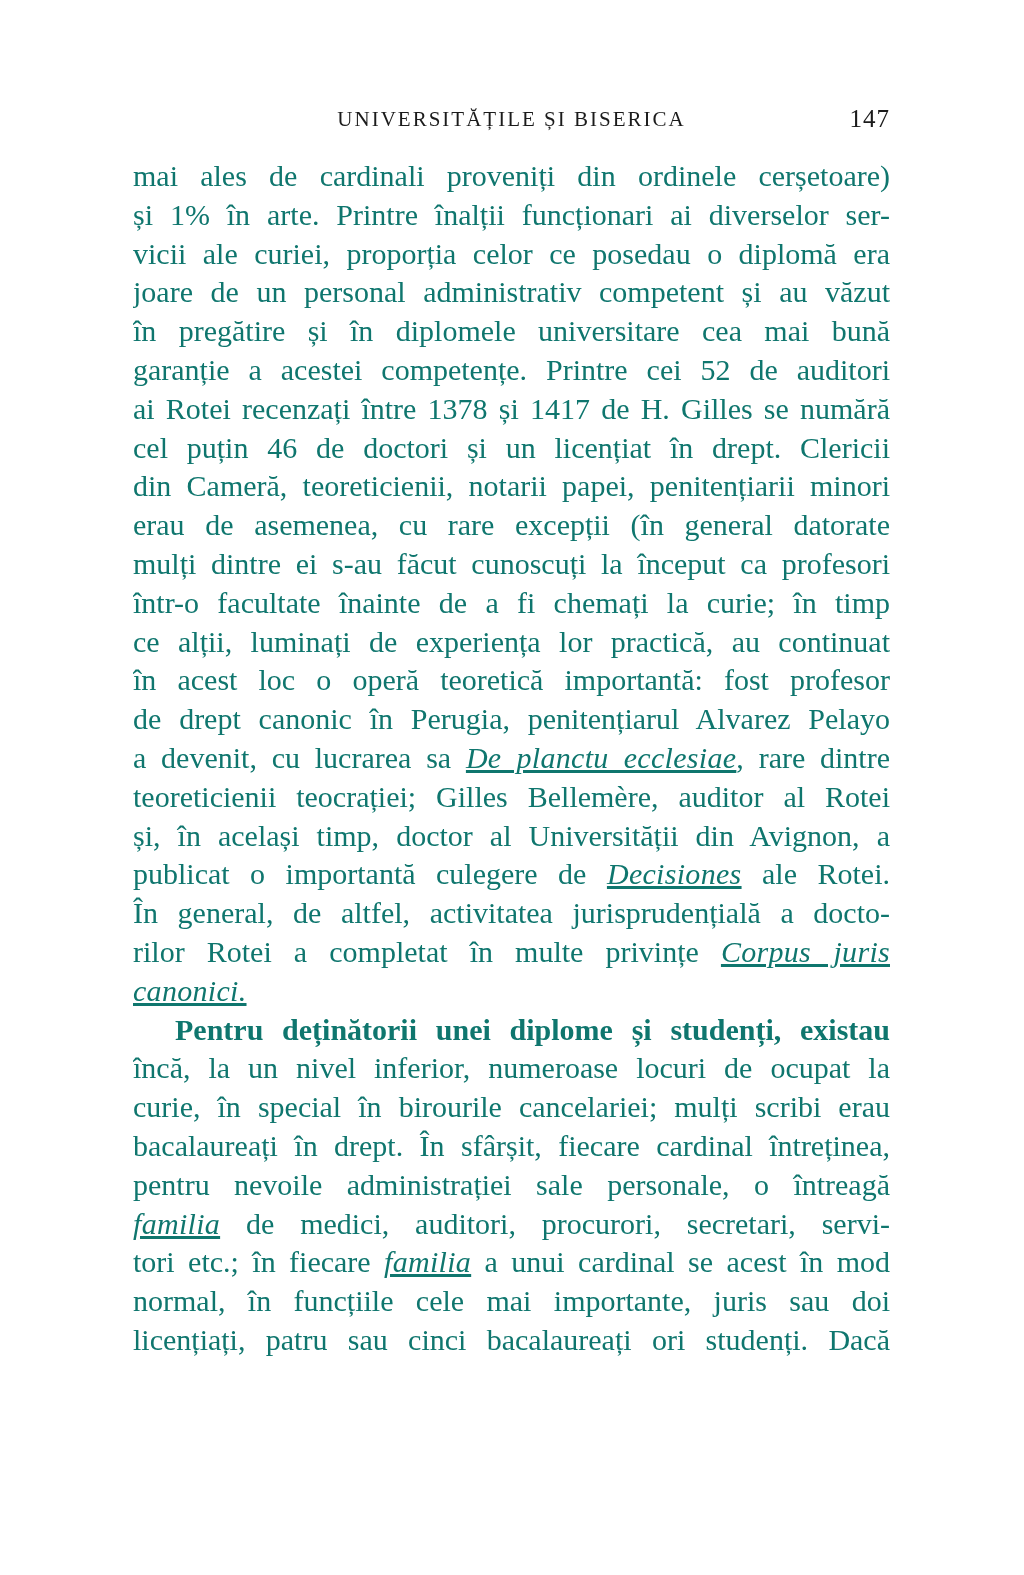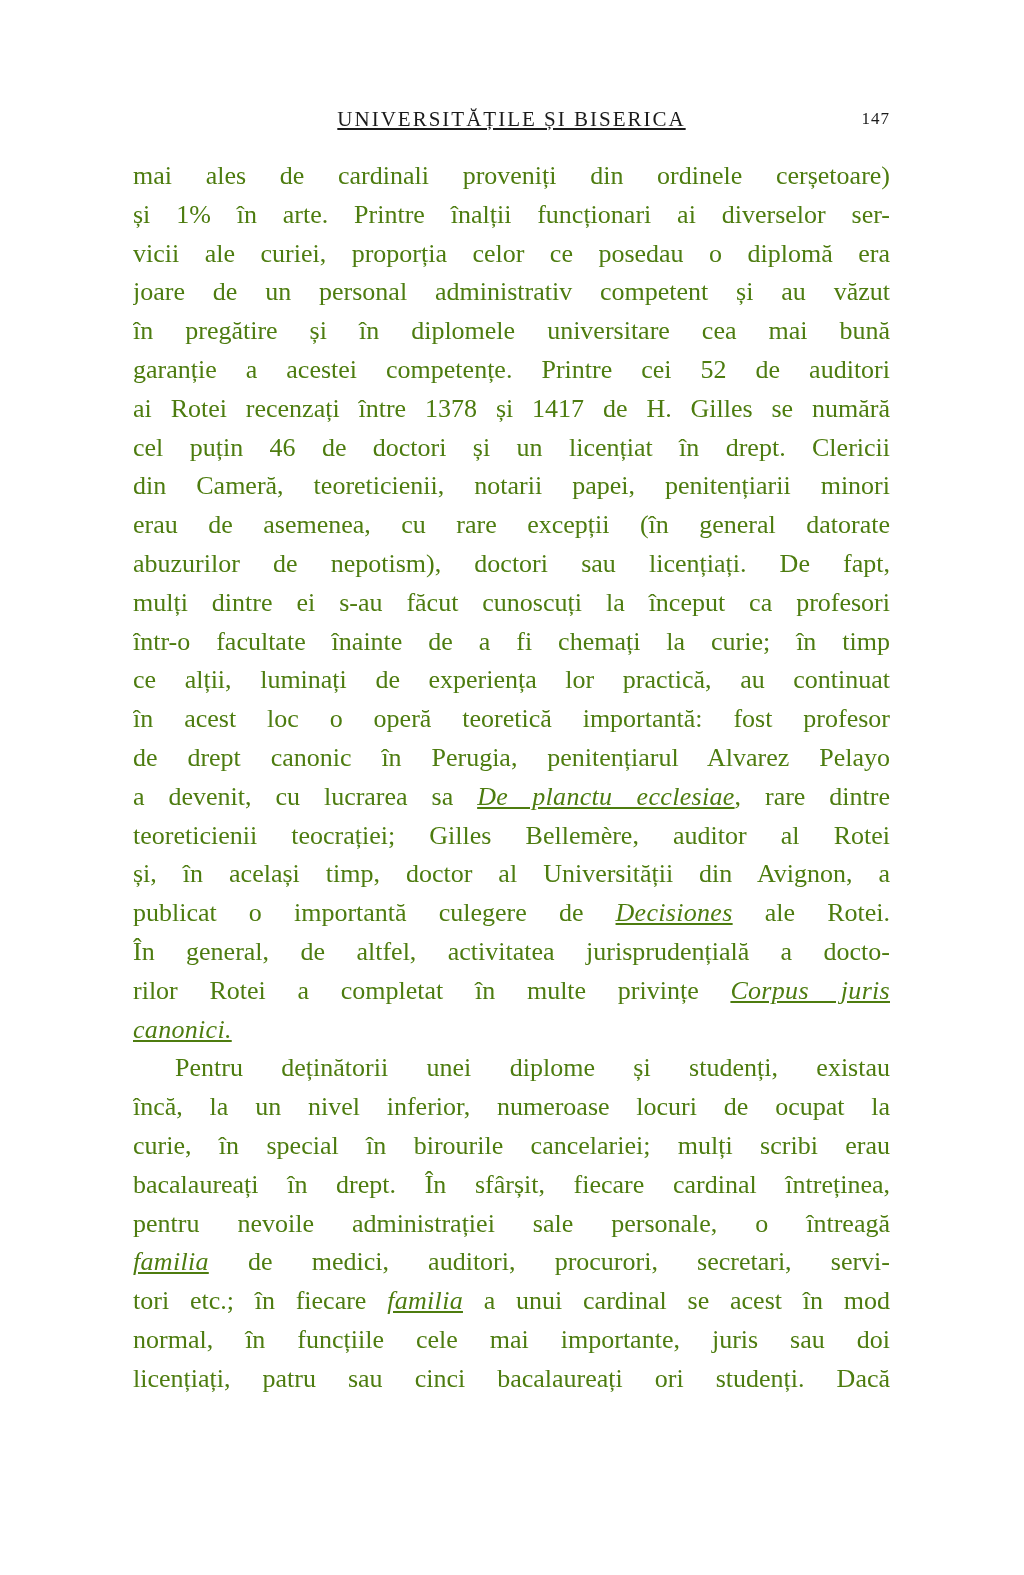--- a/index.html
+++ b/index.html
@@ -22,54 +22,54 @@
     left: 133px;
     width: 757px;
     height: 30px;
   }
   .head-title {
     text-align: center;
     font-size: 21px;
     letter-spacing: 2px;
     line-height: 30px;
     color: #1b1b1b;
-    text-decoration: underline;
   }
   .head-page {
     position: absolute;
     top: 0;
     right: 0;
-    font-size: 17px;
+    font-size: 25px;
     line-height: 30px;
     letter-spacing: 1px;
     color: #1b1b1b;
     margin-left: 24px;
   }
   .body-text {
     position: absolute;
     left: 133px;
     top: 157px;
     width: 757px;
-    font-size: 26px;
+    font-size: 30px;
     line-height: 38.8px;
-    color: #4d7c0f;
+    color: #0f766e;
   }
   .line {
     text-align: justify;
     text-align-last: justify;
     -moz-text-align-last: justify;
     height: 38.8px;
     overflow: hidden;
   }
   .line.left {
     text-align-last: left;
     -moz-text-align-last: left;
   }
   .line.indent {
     text-indent: 42px;
+    font-weight: bold;
   }
   .line em {
     font-style: italic;
     letter-spacing: 0.3px;
     text-decoration: underline;
   }
 </style>
 </head>
 <body>
 
@@ -82,21 +82,20 @@
       <div class="line"><span>mai ales de cardinali proveniți din ordinele cerșetoare)</span></div>
       <div class="line"><span>și 1% în arte. Printre înalții funcționari ai diverselor ser-</span></div>
       <div class="line"><span>vicii ale curiei, proporția celor ce posedau o diplomă era</span></div>
       <div class="line"><span>joare de un personal administrativ competent și au văzut</span></div>
       <div class="line"><span>în pregătire și în diplomele universitare cea mai bună</span></div>
       <div class="line"><span>garanție a acestei competențe. Printre cei 52 de auditori</span></div>
       <div class="line"><span>ai Rotei recenzați între 1378 și 1417 de H. Gilles se numără</span></div>
       <div class="line"><span>cel puțin 46 de doctori și un licențiat în drept. Clericii</span></div>
       <div class="line"><span>din Cameră, teoreticienii, notarii papei, penitențiarii minori</span></div>
       <div class="line"><span>erau de asemenea, cu rare excepții (în general datorate</span></div>
-      <div class="line"><span>abuzurilor de nepotism), doctori sau licențiați. De fapt,</span></div>
       <div class="line"><span>mulți dintre ei s-au făcut cunoscuți la început ca profesori</span></div>
       <div class="line"><span>într-o facultate înainte de a fi chemați la curie; în timp</span></div>
       <div class="line"><span>ce alții, luminați de experiența lor practică, au continuat</span></div>
       <div class="line"><span>în acest loc o operă teoretică importantă: fost profesor</span></div>
       <div class="line"><span>de drept canonic în Perugia, penitențiarul Alvarez Pelayo</span></div>
       <div class="line"><span>a devenit, cu lucrarea sa </span><em>De planctu ecclesiae</em><span>, rare dintre</span></div>
       <div class="line"><span>teoreticienii teocrației; Gilles Bellemère, auditor al Rotei</span></div>
       <div class="line"><span>și, în același timp, doctor al Universității din Avignon, a</span></div>
       <div class="line"><span>publicat o importantă culegere de </span><em>Decisiones</em><span> ale Rotei.</span></div>
       <div class="line"><span>În general, de altfel, activitatea jurisprudențială a docto-</span></div>

